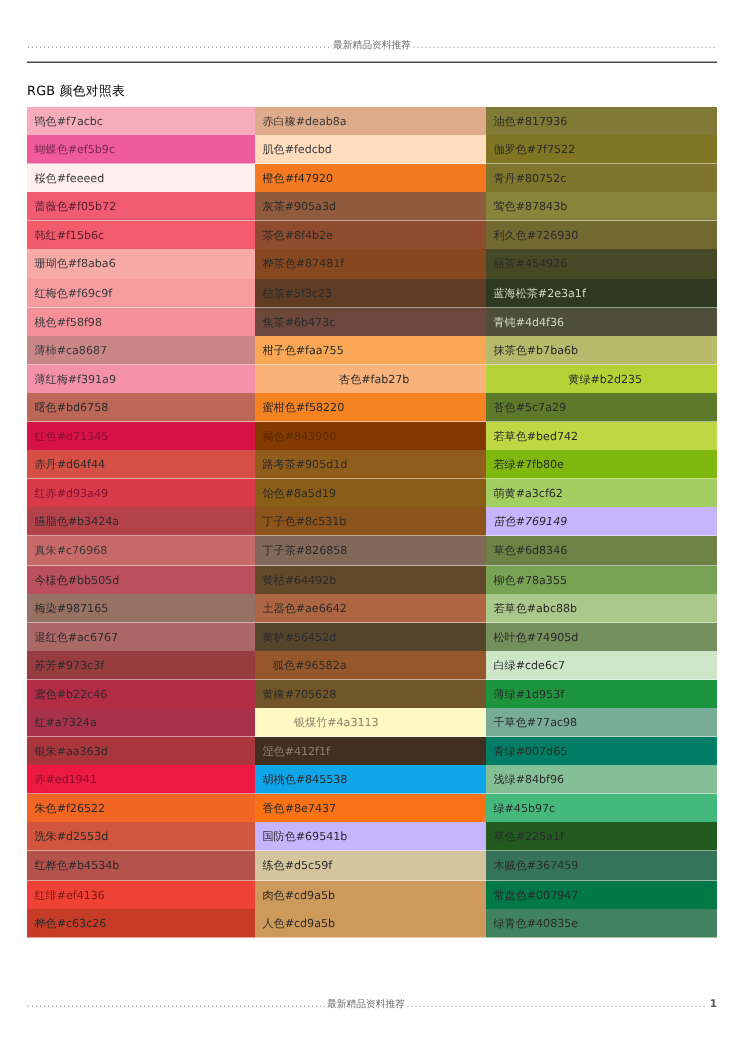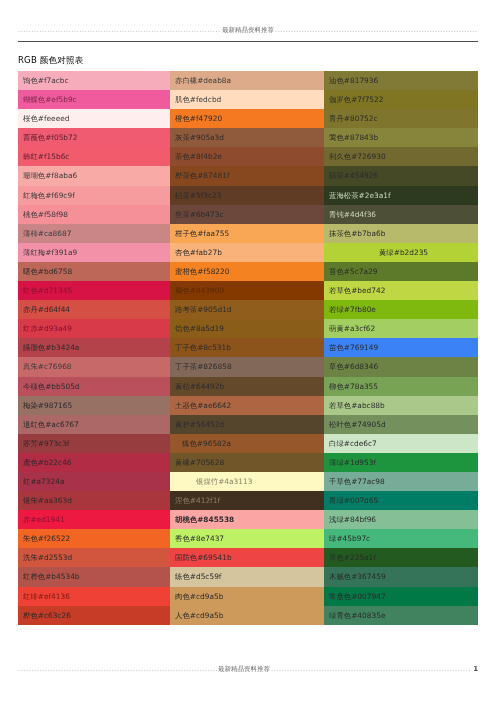--- a/index.html
+++ b/index.html
@@ -174,21 +174,21 @@
           <td style="background-color: rgb(107, 71, 60); color: rgb(43, 43, 43);"><span>焦茶</span><span>#6b473c</span></td>
           <td style="background-color: rgb(77, 79, 54); color: rgb(207, 216, 192);"><span>青钝</span><span>#4d4f36</span></td>
         </tr>
         <tr>
           <td style="background-color: rgb(202, 134, 135); color: rgb(58, 58, 58);"><span>薄柿</span><span>#ca8687</span></td>
           <td style="background-color: rgb(250, 167, 85); color: rgb(43, 43, 43);"><span>柑子色</span><span>#faa755</span></td>
           <td style="background-color: rgb(183, 186, 107); color: rgb(43, 43, 43);"><span>抹茶色</span><span>#b7ba6b</span></td>
         </tr>
         <tr>
           <td style="background-color: rgb(243, 145, 169); color: rgb(58, 58, 58);"><span>薄红梅</span><span>#f391a9</span></td>
-          <td style="background-color: rgb(250, 178, 123); color: rgb(43, 43, 43);"><span>杏色</span><span>#fab27b</span></td>
+          <td style="background-color: rgb(250, 178, 123); color: rgb(43, 43, 43); text-align: center;"><span>杏色</span><span>#fab27b</span></td>
           <td style="background-color: rgb(178, 210, 53); color: rgb(43, 43, 43); text-align: center;"><span>黄绿</span><span>#b2d235</span></td>
         </tr>
         <tr>
           <td style="background-color: rgb(189, 103, 88); color: rgb(43, 43, 43);"><span>曙色</span><span>#bd6758</span></td>
           <td style="background-color: rgb(245, 130, 32); color: rgb(43, 43, 43);"><span>蜜柑色</span><span>#f58220</span></td>
           <td style="background-color: rgb(92, 122, 41); color: rgb(43, 43, 43);"><span>苔色</span><span>#5c7a29</span></td>
         </tr>
         <tr>
           <td style="background-color: rgb(215, 19, 69); color: rgb(138, 16, 48);"><span>红色</span><span>#d71345</span></td>
           <td style="background-color: rgb(132, 57, 0); color: rgb(90, 40, 0);"><span>褐色</span><span>#843900</span></td>
@@ -200,21 +200,21 @@
           <td style="background-color: rgb(127, 184, 14); color: rgb(43, 43, 43);"><span>若绿</span><span>#7fb80e</span></td>
         </tr>
         <tr>
           <td style="background-color: rgb(217, 58, 73); color: rgb(138, 16, 48);"><span>红赤</span><span>#d93a49</span></td>
           <td style="background-color: rgb(138, 93, 25); color: rgb(43, 43, 43);"><span>饴色</span><span>#8a5d19</span></td>
           <td style="background-color: rgb(163, 207, 98); color: rgb(43, 43, 43);"><span>萌黄</span><span>#a3cf62</span></td>
         </tr>
         <tr>
           <td style="background-color: rgb(179, 66, 74); color: rgb(43, 43, 43);"><span>臙脂色</span><span>#b3424a</span></td>
           <td style="background-color: rgb(140, 83, 27); color: rgb(43, 43, 43);"><span>丁子色</span><span>#8c531b</span></td>
-          <td style="background-color: #3b82f6; color: rgb(43, 43, 43);"><span>苗色</span><span>#769149</span></td>
+          <td style="background-color: #c4b5fd; color: rgb(43, 43, 43); font-style: italic;"><span>苗色</span><span>#769149</span></td>
         </tr>
         <tr>
           <td style="background-color: rgb(199, 105, 104); color: rgb(58, 58, 58);"><span>真朱</span><span>#c76968</span></td>
           <td style="background-color: rgb(130, 104, 88); color: rgb(43, 43, 43);"><span>丁子茶</span><span>#826858</span></td>
           <td style="background-color: rgb(109, 131, 70); color: rgb(43, 43, 43);"><span>草色</span><span>#6d8346</span></td>
         </tr>
         <tr>
           <td style="background-color: rgb(187, 80, 93); color: rgb(43, 43, 43);"><span>今様色</span><span>#bb505d</span></td>
           <td style="background-color: rgb(100, 73, 43); color: rgb(43, 43, 43);"><span>黄枯</span><span>#64492b</span></td>
           <td style="background-color: rgb(120, 163, 85); color: rgb(43, 43, 43);"><span>柳色</span><span>#78a355</span></td>
@@ -244,31 +244,31 @@
           <td style="background-color: #fef9c3; color: rgb(143, 128, 104); padding-left: 26px;"><span>银煤竹</span><span>#4a3113</span></td>
           <td style="background-color: rgb(119, 172, 152); color: rgb(43, 43, 43);"><span>千草色</span><span>#77ac98</span></td>
         </tr>
         <tr>
           <td style="background-color: rgb(170, 54, 61); color: rgb(43, 43, 43);"><span>银朱</span><span>#aa363d</span></td>
           <td style="background-color: rgb(65, 47, 31); color: rgb(143, 128, 104);"><span>涅色</span><span>#412f1f</span></td>
           <td style="background-color: rgb(0, 125, 101); color: rgb(43, 43, 43);"><span>青绿</span><span>#007d65</span></td>
         </tr>
         <tr>
           <td style="background-color: rgb(237, 25, 65); color: rgb(138, 16, 48);"><span>赤</span><span>#ed1941</span></td>
-          <td style="background-color: #fca5a5; color: rgb(43, 43, 43); font-weight: bold;"><span>胡桃色</span><span>#845538</span></td>
+          <td style="background-color: #0ea5e9; color: rgb(43, 43, 43);"><span>胡桃色</span><span>#845538</span></td>
           <td style="background-color: rgb(132, 191, 150); color: rgb(43, 43, 43);"><span>浅绿</span><span>#84bf96</span></td>
         </tr>
         <tr>
           <td style="background-color: rgb(242, 101, 34); color: rgb(43, 43, 43);"><span>朱色</span><span>#f26522</span></td>
-          <td style="background-color: #bef264; color: rgb(43, 43, 43);"><span>香色</span><span>#8e7437</span></td>
+          <td style="background-color: #f97316; color: rgb(43, 43, 43);"><span>香色</span><span>#8e7437</span></td>
           <td style="background-color: rgb(69, 185, 124); color: rgb(43, 43, 43);"><span>绿</span><span>#45b97c</span></td>
         </tr>
         <tr>
           <td style="background-color: rgb(210, 85, 61); color: rgb(43, 43, 43);"><span>洗朱</span><span>#d2553d</span></td>
-          <td style="background-color: #ef4444; color: rgb(43, 43, 43);"><span>国防色</span><span>#69541b</span></td>
+          <td style="background-color: #c4b5fd; color: rgb(43, 43, 43);"><span>国防色</span><span>#69541b</span></td>
           <td style="background-color: rgb(34, 90, 31); color: rgb(43, 43, 43);"><span>草色</span><span>#225a1f</span></td>
         </tr>
         <tr>
           <td style="background-color: rgb(180, 83, 75); color: rgb(43, 43, 43);"><span>红桦色</span><span>#b4534b</span></td>
           <td style="background-color: rgb(213, 197, 159); color: rgb(43, 43, 43);"><span>练色</span><span>#d5c59f</span></td>
           <td style="background-color: rgb(54, 116, 89); color: rgb(43, 43, 43);"><span>木贼色</span><span>#367459</span></td>
         </tr>
         <tr>
           <td style="background-color: rgb(239, 65, 54); color: rgb(122, 26, 16);"><span>红绯</span><span>#ef4136</span></td>
           <td style="background-color: rgb(205, 154, 91); color: rgb(43, 43, 43);"><span>肉色</span><span>#cd9a5b</span></td>

